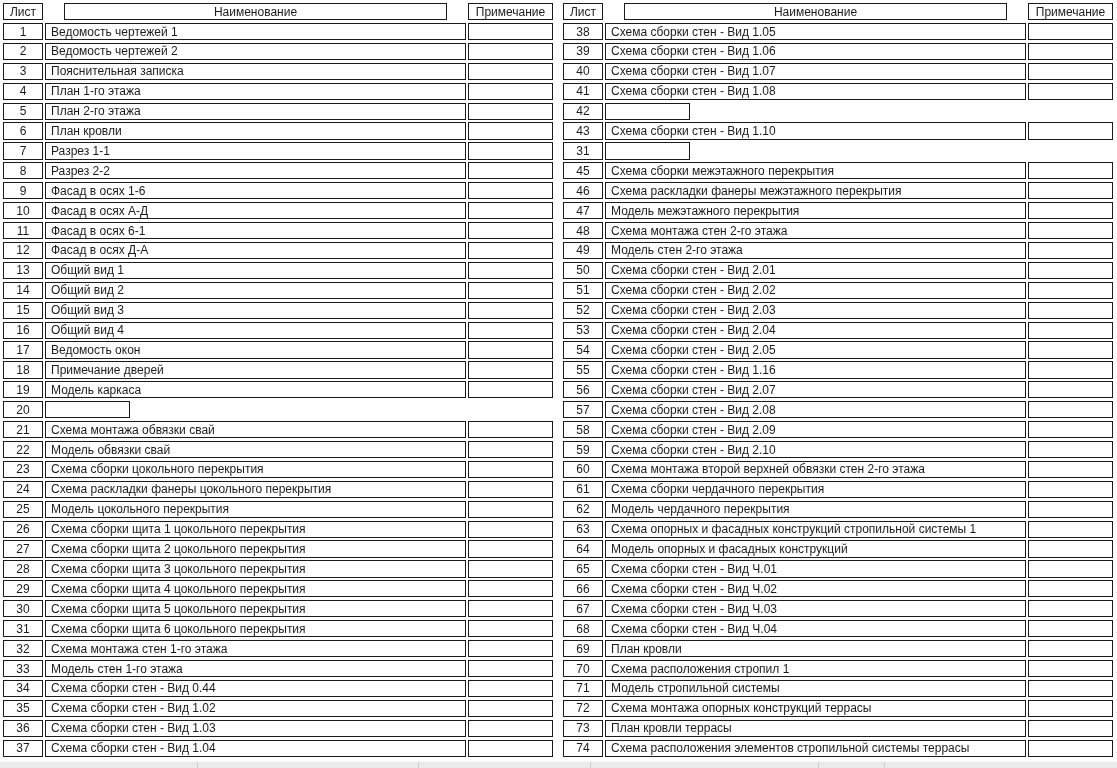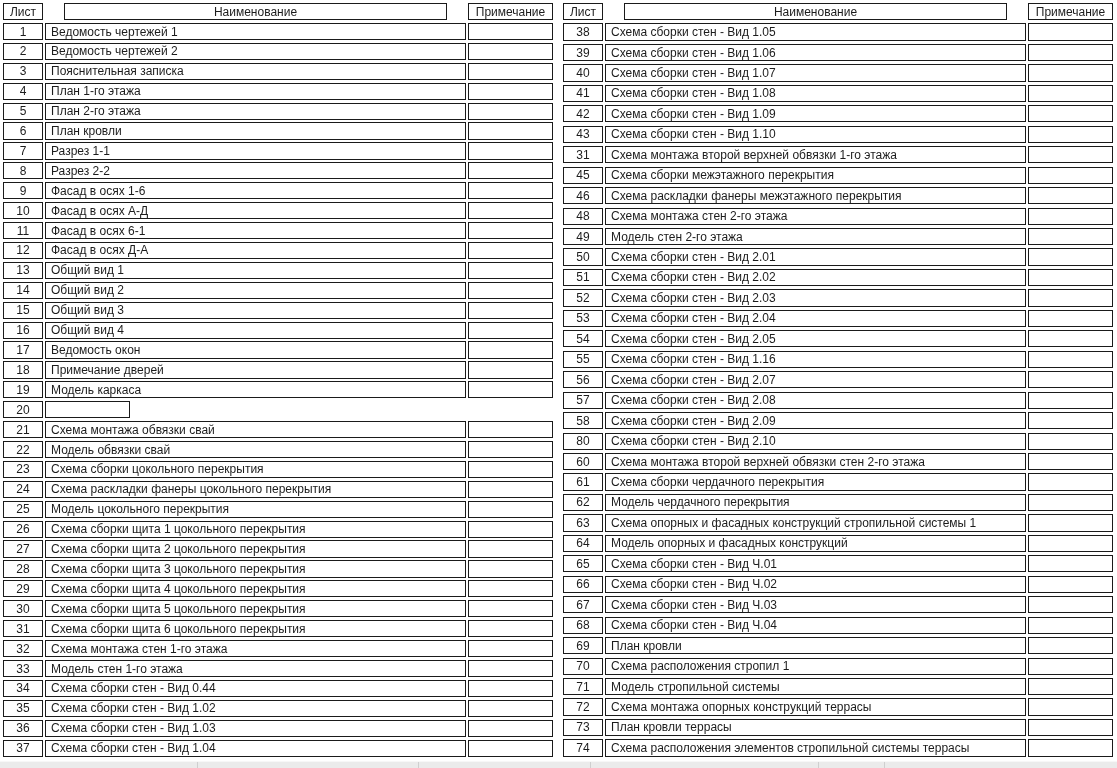--- a/index.html
+++ b/index.html
@@ -330,48 +330,51 @@
   </div>
 
   <div class="t-row">
     <div class="cell c-sheet">41</div>
     <div class="cell c-name">Схема сборки стен - Вид 1.08</div>
     <div class="cell c-note"></div>
   </div>
 
   <div class="t-row">
     <div class="cell c-sheet">42</div>
-    <div class="cell c-name">Схема сборки стен - Вид 1.09</div>
     <div class="cell c-note"></div>
   </div>
 
   <div class="t-row">
     <div class="cell c-sheet">43</div>
     <div class="cell c-name">Схема сборки стен - Вид 1.10</div>
     <div class="cell c-note"></div>
   </div>
 
   <div class="t-row">
     <div class="cell c-sheet">31</div>
-    <div class="cell c-name">Схема монтажа второй верхней обвязки 1-го этажа</div>
     <div class="cell c-note"></div>
   </div>
 
   <div class="t-row">
     <div class="cell c-sheet">45</div>
     <div class="cell c-name">Схема сборки межэтажного перекрытия</div>
     <div class="cell c-note"></div>
   </div>
 
   <div class="t-row">
     <div class="cell c-sheet">46</div>
     <div class="cell c-name">Схема раскладки фанеры межэтажного перекрытия</div>
     <div class="cell c-note"></div>
   </div>
 
+  <div class="t-row">
+    <div class="cell c-sheet">47</div>
+    <div class="cell c-name">Модель межэтажного перекрытия</div>
+    <div class="cell c-note"></div>
+  </div>
 
   <div class="t-row">
     <div class="cell c-sheet">48</div>
     <div class="cell c-name">Схема монтажа стен 2-го этажа</div>
     <div class="cell c-note"></div>
   </div>
 
   <div class="t-row">
     <div class="cell c-sheet">49</div>
     <div class="cell c-name">Модель стен 2-го этажа</div>
@@ -426,21 +429,21 @@
     <div class="cell c-note"></div>
   </div>
 
   <div class="t-row">
     <div class="cell c-sheet">58</div>
     <div class="cell c-name">Схема сборки стен - Вид 2.09</div>
     <div class="cell c-note"></div>
   </div>
 
   <div class="t-row">
-    <div class="cell c-sheet">80</div>
+    <div class="cell c-sheet">59</div>
     <div class="cell c-name">Схема сборки стен - Вид 2.10</div>
     <div class="cell c-note"></div>
   </div>
 
   <div class="t-row">
     <div class="cell c-sheet">60</div>
     <div class="cell c-name">Схема монтажа второй верхней обвязки стен 2-го этажа</div>
     <div class="cell c-note"></div>
   </div>
 

